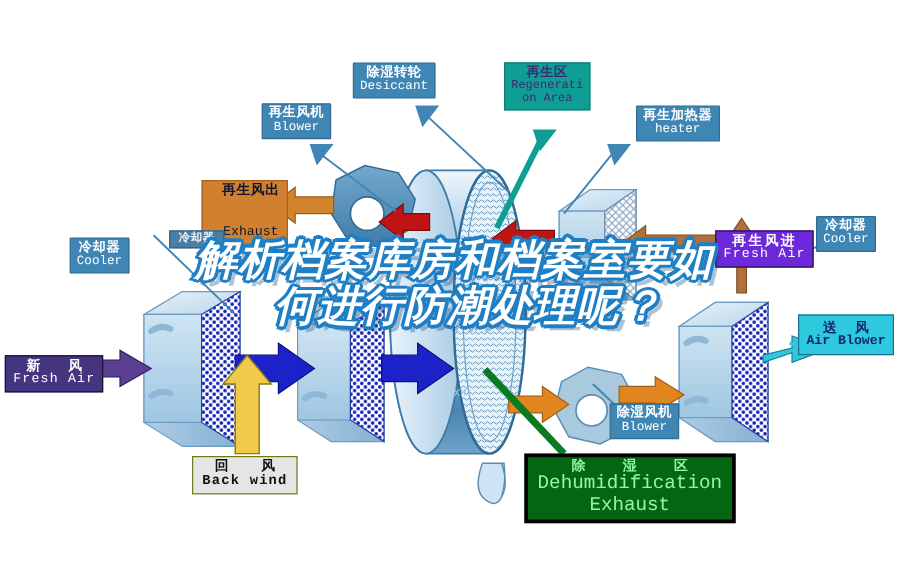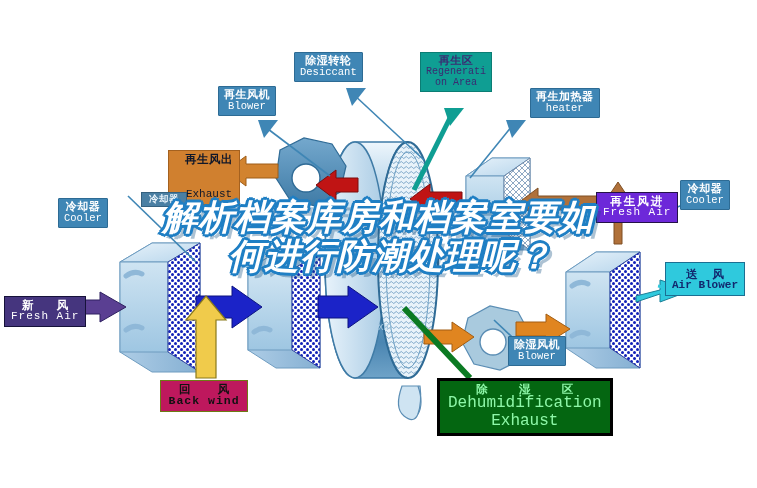--- a/index.html
+++ b/index.html
@@ -35,21 +35,21 @@
   .purple{background:#6d28d9;color:#ffffff;border:1px solid #241247;padding:2px 6px 3px 6px;margin-top:48px;}
   .purple .cn{font-size:11.5px;letter-spacing:2px;}
   .purple .en{font-size:11px;letter-spacing:1px;}
 
   
   .navy{background:#45357e;color:#ffffff;border:1.5px solid #16123a;padding:2px 6px 3px 6px;}
   .navy .cn{font-size:11.5px;letter-spacing:10px;text-indent:10px;}
   .navy .en{font-size:11px;letter-spacing:1px;}
 
   
-  .yellow{background:#be185d;color:#111111;border:1.5px solid #6e7a14;padding:2px 6px 3px 6px;}
+  .yellow{background:#e5e5e5;color:#111111;border:1.5px solid #6e7a14;padding:2px 6px 3px 6px;}
   .yellow .cn{font-size:11.5px;letter-spacing:12px;text-indent:12px;}
   .yellow .en{font-size:11.5px;letter-spacing:1px;font-weight:bold;}
 
   
   .green{background:#046611;color:#7df5a0;border:3px solid #000000;padding:2px 8px 3px 8px;}
   .green .cn{font-size:11.5px;letter-spacing:14px;text-indent:14px;color:#8ef7a8;}
   .green .en{font-size:16px;color:#8ef7a8;}
 
   
   .cyan{background:#2fc9dd;color:#12286e;border:1.5px solid #1b6f92;padding:5px 6px 3px 6px;}

